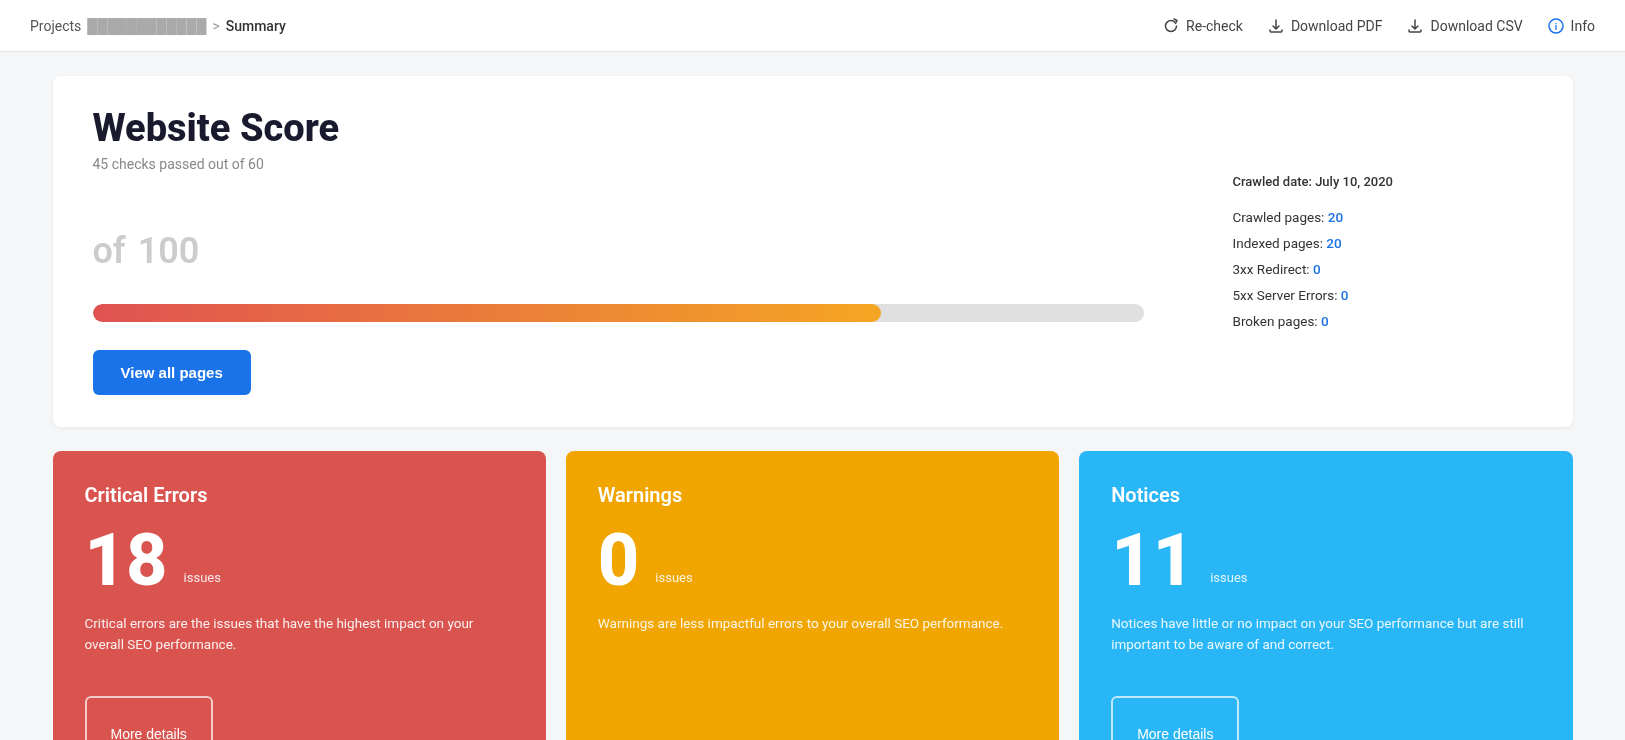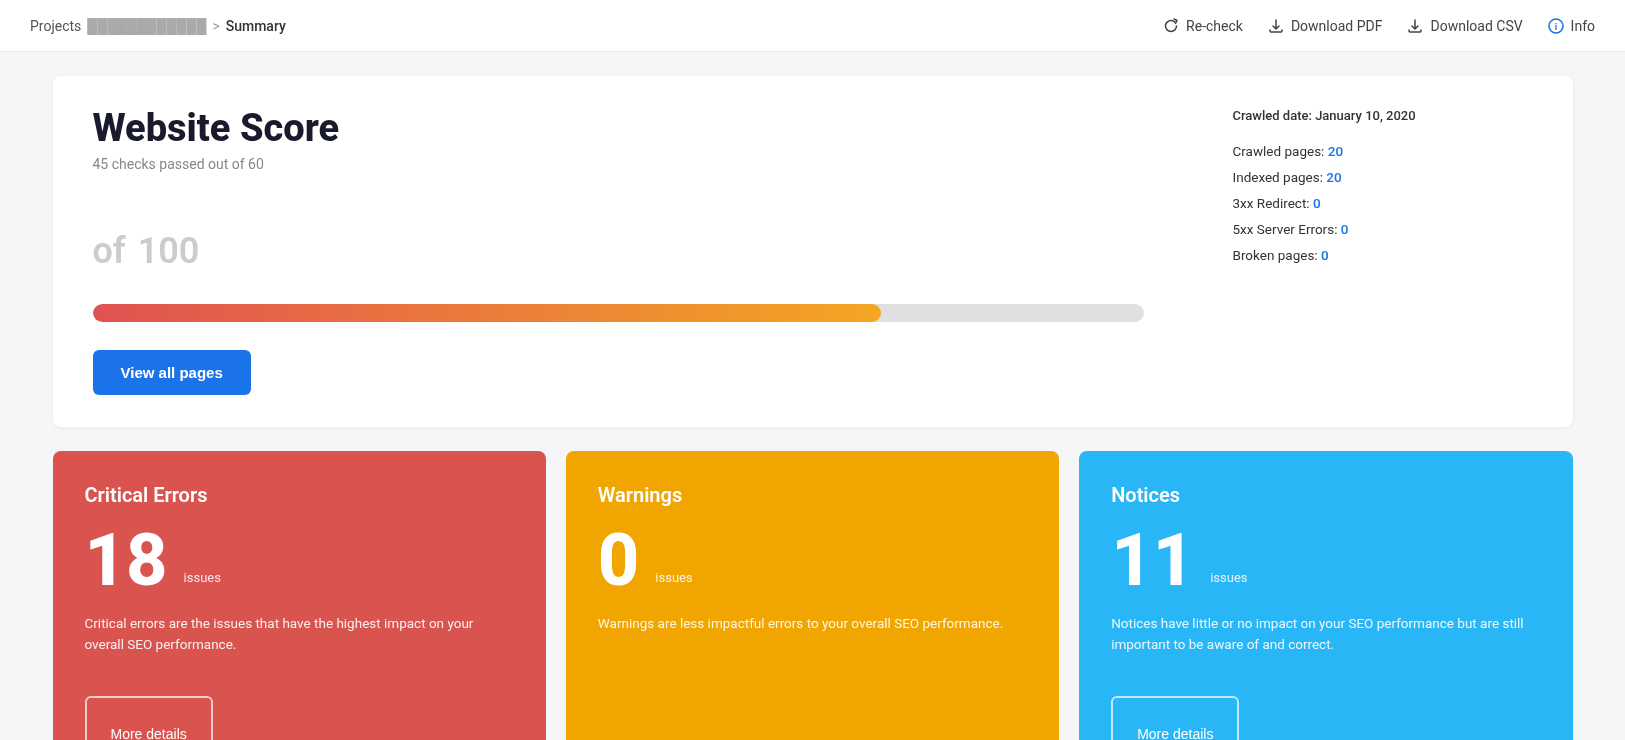--- a/index.html
+++ b/index.html
@@ -69,21 +69,21 @@
       max-width: 1580px;
       margin: 0 auto;
     }
 
     
     .score-card {
       background: #fff;
       border-radius: 8px;
       padding: 32px 40px;
       display: flex;
-      align-items: flex-start;
+      align-items: center;
       gap: 4px;
       margin-bottom: 24px;
       box-shadow: 0 1px 4px rgba(0,0,0,0.06);
     }
     .score-left {
       flex: 1;
       display: flex;
       flex-direction: column;
       justify-content: space-between;
     }
@@ -314,21 +314,21 @@
         <div class="progress-bar-fill" style="width: 75%"></div>
       </div>
       <button class="view-all-btn">View all pages</button>
     </div>
 
     <div class="score-divider"></div>
 
     <div class="score-right">
       <div class="crawl-date">
         <span>Crawled date:</span>
-        <span>January 10, 2020</span>
+        <span>July 10, 2020</span>
       </div>
       <div class="crawl-stat">
         <span>Crawled pages: </span><span class="stat-value">20</span>
       </div>
       <div class="crawl-stat">
         <span>Indexed pages: </span><span class="stat-value">20</span>
       </div>
       <div class="crawl-stat">
         <span>3xx Redirect: </span><span class="stat-zero">0</span>
       </div>

